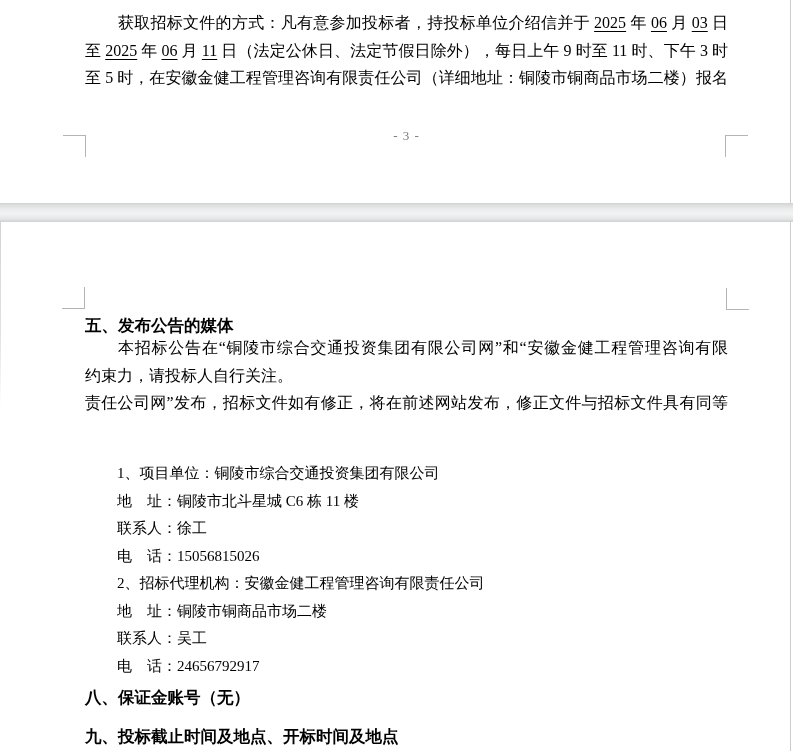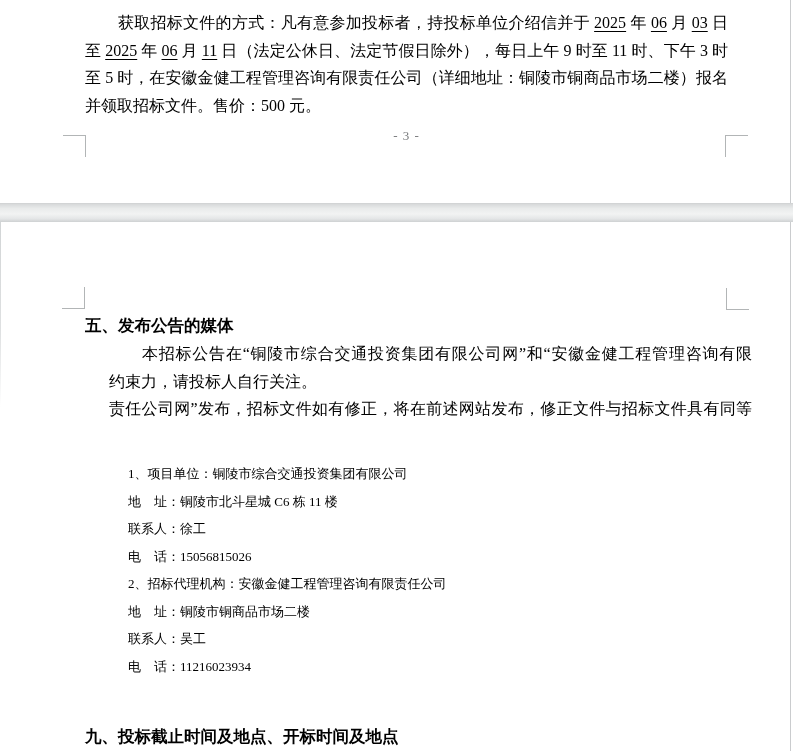--- a/index.html
+++ b/index.html
@@ -33,73 +33,73 @@
   
   .textblock{position:absolute;left:85px;width:643px;font-size:16px;line-height:27.7px;}
   .tline{white-space:nowrap;}
   .tline.just{text-align:justify;text-align-last:justify;white-space:normal;}
   .tline.ind{text-indent:33px;}
   .u{text-decoration:underline;text-underline-offset:3px;text-decoration-thickness:1px;}
   .heading{
     position:absolute;left:85px;width:643px;
     font-size:16.5px;font-weight:bold;line-height:1.2;white-space:nowrap;
   }
-  #contact-list{position:absolute;left:128px;width:610px;font-size:13px;line-height:27.5px;}
+  #contact-list{position:absolute;left:117px;width:610px;font-size:15px;line-height:27.5px;}
   #page-number{
     position:absolute;left:85px;top:123px;width:643px;text-align:center;
     font-size:13px;color:#77797b;font-family:"Liberation Serif","DejaVu Serif",serif;
     letter-spacing:1px;
   }
   
   .corner{position:absolute;width:23px;height:22px;box-sizing:border-box;}
   .corner.bl{left:63px;top:130px;border-top:1px solid #b2b5b6;border-right:1px solid #b2b5b6;}
   .corner.br{left:725px;top:130px;border-top:1px solid #b2b5b6;border-left:1px solid #b2b5b6;}
   .corner.tl{left:62px;top:287px;border-bottom:1px solid #b2b5b6;border-right:1px solid #b2b5b6;}
   .corner.tr{left:726px;top:288px;border-bottom:1px solid #b2b5b6;border-left:1px solid #b2b5b6;}
 </style>
 </head>
 <body>
 
 <section class="page" id="page1">
   <div class="textblock" style="top:4px;">
       <div class="tline just ind"><span>获取招标文件的方式：凡有意参加投标者，持投标单位介绍信并于 </span><span class="u">2025</span><span> 年 </span><span class="u">06</span><span> 月 </span><span class="u">03</span><span> 日</span></div>
       <div class="tline just"><span>至 </span><span class="u">2025</span><span> 年 </span><span class="u">06</span><span> 月 </span><span class="u">11</span><span> 日（法定公休日、法定节假日除外），每日上午 9 时至 11 时、下午 3 时</span></div>
       <div class="tline just"><span>至 5 时，在安徽金健工程管理咨询有限责任公司（详细地址：铜陵市铜商品市场二楼）报名</span></div>
-      <div class="tline"><span>并领取招标文件。售价：500 元。</span></div>
     </div>
 
   <div class="corner bl"></div>
   <div class="corner br"></div>
 
   <div id="page-number">- 3 -</div>
 </section>
 
 <div id="page-gap"></div>
 <div id="page-edge-right"></div>
 <div id="page-edge-left"></div>
 
 <section class="page" id="page2">
   <div class="corner tl" style="top:65px;"></div>
   <div class="corner tr" style="top:66px;"></div>
 
   <div class="heading" style="top:94px;">五、发布公告的媒体</div>
 
-  <div class="textblock" style="top:118px;margin-left:24px;">
+  <div class="textblock" style="top:112px;">
       <div class="tline just ind"><span>本招标公告在“铜陵市综合交通投资集团有限公司网”和“安徽金健工程管理咨询有限</span></div>
       <div class="tline"><span>约束力，请投标人自行关注。</span></div>
       <div class="tline just"><span>责任公司网”发布，招标文件如有修正，将在前述网站发布，修正文件与招标文件具有同等</span></div>
     </div>
 
 
   <div id="contact-list" style="top:238px;">
       <div class="tline"><span>1、项目单位：铜陵市综合交通投资集团有限公司</span></div>
       <div class="tline"><span>地　址：铜陵市北斗星城 C6 栋 11 楼</span></div>
       <div class="tline"><span>联系人：徐工</span></div>
       <div class="tline"><span>电　话：15056815026</span></div>
       <div class="tline"><span>2、招标代理机构：安徽金健工程管理咨询有限责任公司</span></div>
       <div class="tline"><span>地　址：铜陵市铜商品市场二楼</span></div>
       <div class="tline"><span>联系人：吴工</span></div>
-      <div class="tline"><span>电　话：11216023934</span></div>
+      <div class="tline"><span>电　话：24656792917</span></div>
     </div>
 
+  <div class="heading" style="top:466px;">八、保证金账号（无）</div>
 
   <div class="heading" style="top:505px;">九、投标截止时间及地点、开标时间及地点</div>
 </section>
 
 </body></html>

